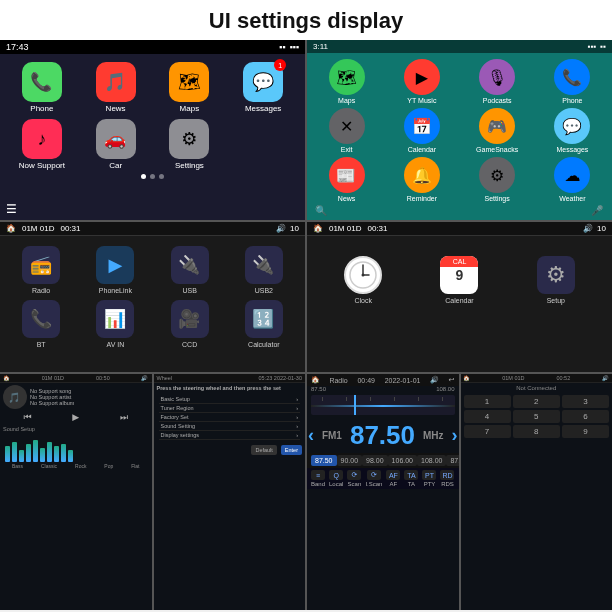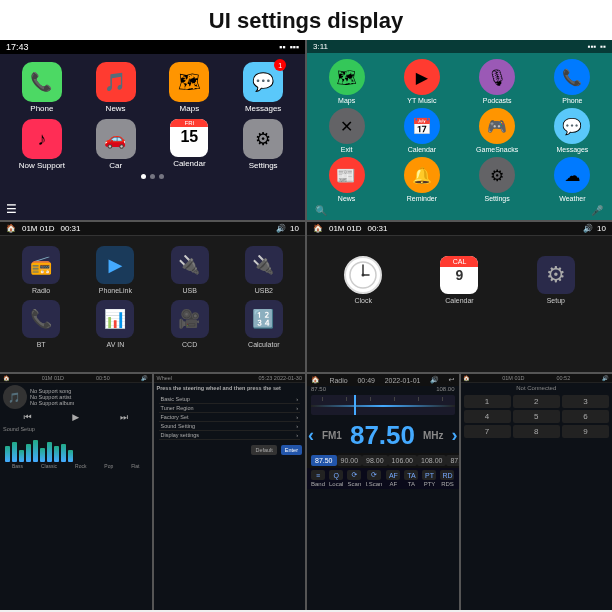--- a/index.html
+++ b/index.html
@@ -487,27 +487,20 @@
       </div>
     </div>
     <div class="cp-bottom-row">
       <div class="cp-app">
         <div class="cp-app-icon bg-pink">♪</div>
         <span class="cp-app-label">Now Support</span>
       </div>
       <div class="cp-app">
         <div class="cp-app-icon bg-gray">🚗</div>
         <span class="cp-app-label">Car</span>
-      </div>
-      <div class="cp-app">
-        <div class="cal-icon">
-          <div class="cal-icon-header">FRI</div>
-          <div class="cal-icon-body">15</div>
-        </div>
-        <span class="cp-app-label">Calendar</span>
       </div>
       <div class="cp-app">
         <div class="cp-app-icon bg-gray">⚙</div>
         <span class="cp-app-label">Settings</span>
       </div>
     </div>
     <div class="cp-dots">
       <div class="dot active"></div>
       <div class="dot"></div>
       <div class="dot"></div>

